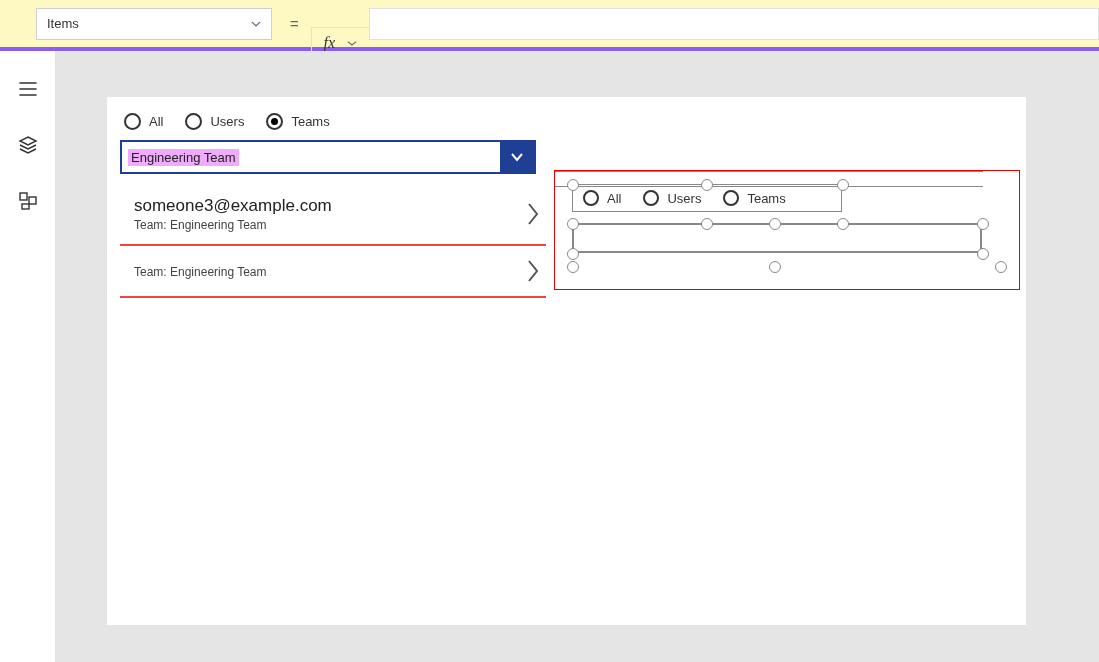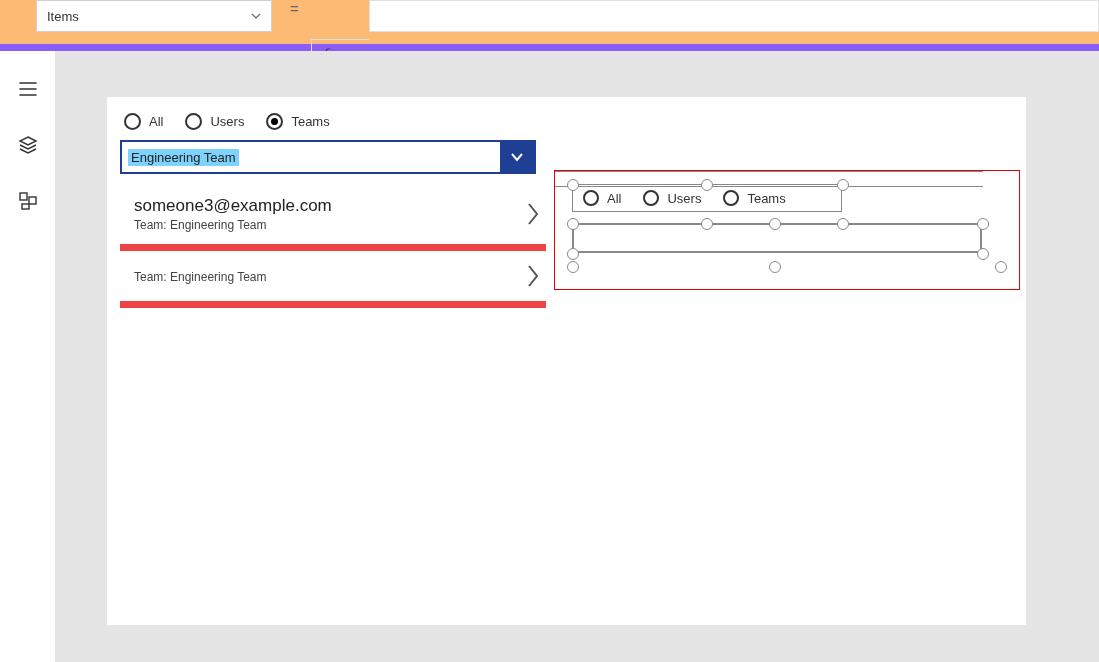--- a/index.html
+++ b/index.html
@@ -1,24 +1,25 @@
 <!DOCTYPE html>
 <html><head>
 <meta charset="utf-8">
 <style>
   * { box-sizing: border-box; margin: 0; padding: 0; }
   html, body { width: 1099px; height: 662px; font-family: "Segoe UI", Arial, sans-serif; font-size: 13px; color: #333; background: #fff; overflow: hidden; }
 
   
   .formula-bar {
     height: 51px;
-    border-bottom: 7px solid #8b5cf6;
+    border-bottom: 4px solid #8b5cf6;
     display: flex;
+    align-items: center;
     padding-left: 36px;
-    background: #fdba74;
+    background: #fef9c3;
   }
   .prop-dd {
     width: 236px; height: 32px;
     border: 1px solid #d0d0d0;
     background: #fff;
     display: flex; align-items: center; justify-content: space-between;
     padding: 0 10px;
     cursor: pointer;
   }
   .chev-down-sm {
@@ -102,33 +103,33 @@
   .dropdown {
     width: 416px; height: 34px;
     border: 2px solid #1f3f94;
     display: flex; align-items: stretch;
     cursor: pointer;
   }
   .dropdown .dd-text {
     flex: 1; display: flex; align-items: center; padding-left: 6px;
   }
   .dropdown .dd-text span {
-    background: #7dd3fc;
+    background: #f0abfc;
     padding: 1px 3px;
     color: #222;
   }
   .dropdown .dd-btn {
     width: 34px; background: #1f3f94;
     display: flex; align-items: center; justify-content: center;
   }
   .dropdown .dd-btn svg path { stroke: #fff; }
 
   .list { margin-top: 10px; }
   .list-item {
-    border-bottom: 7px solid #ef4444;
+    border-bottom: 2px solid #ef4444;
     padding: 12px 6px 12px 14px;
     display: flex; align-items: center; justify-content: space-between;
     cursor: pointer;
   }
   .list-item .li-text .li-title { font-size: 17px; color: #222; }
   .list-item .li-text .li-sub { font-size: 12px; color: #444; margin-top: 2px; }
   .list-item .chev-right { width: 14px; color: #444; }
   .list-item .chev-right svg { display:block; width:14px; height:26px; }
 
   

